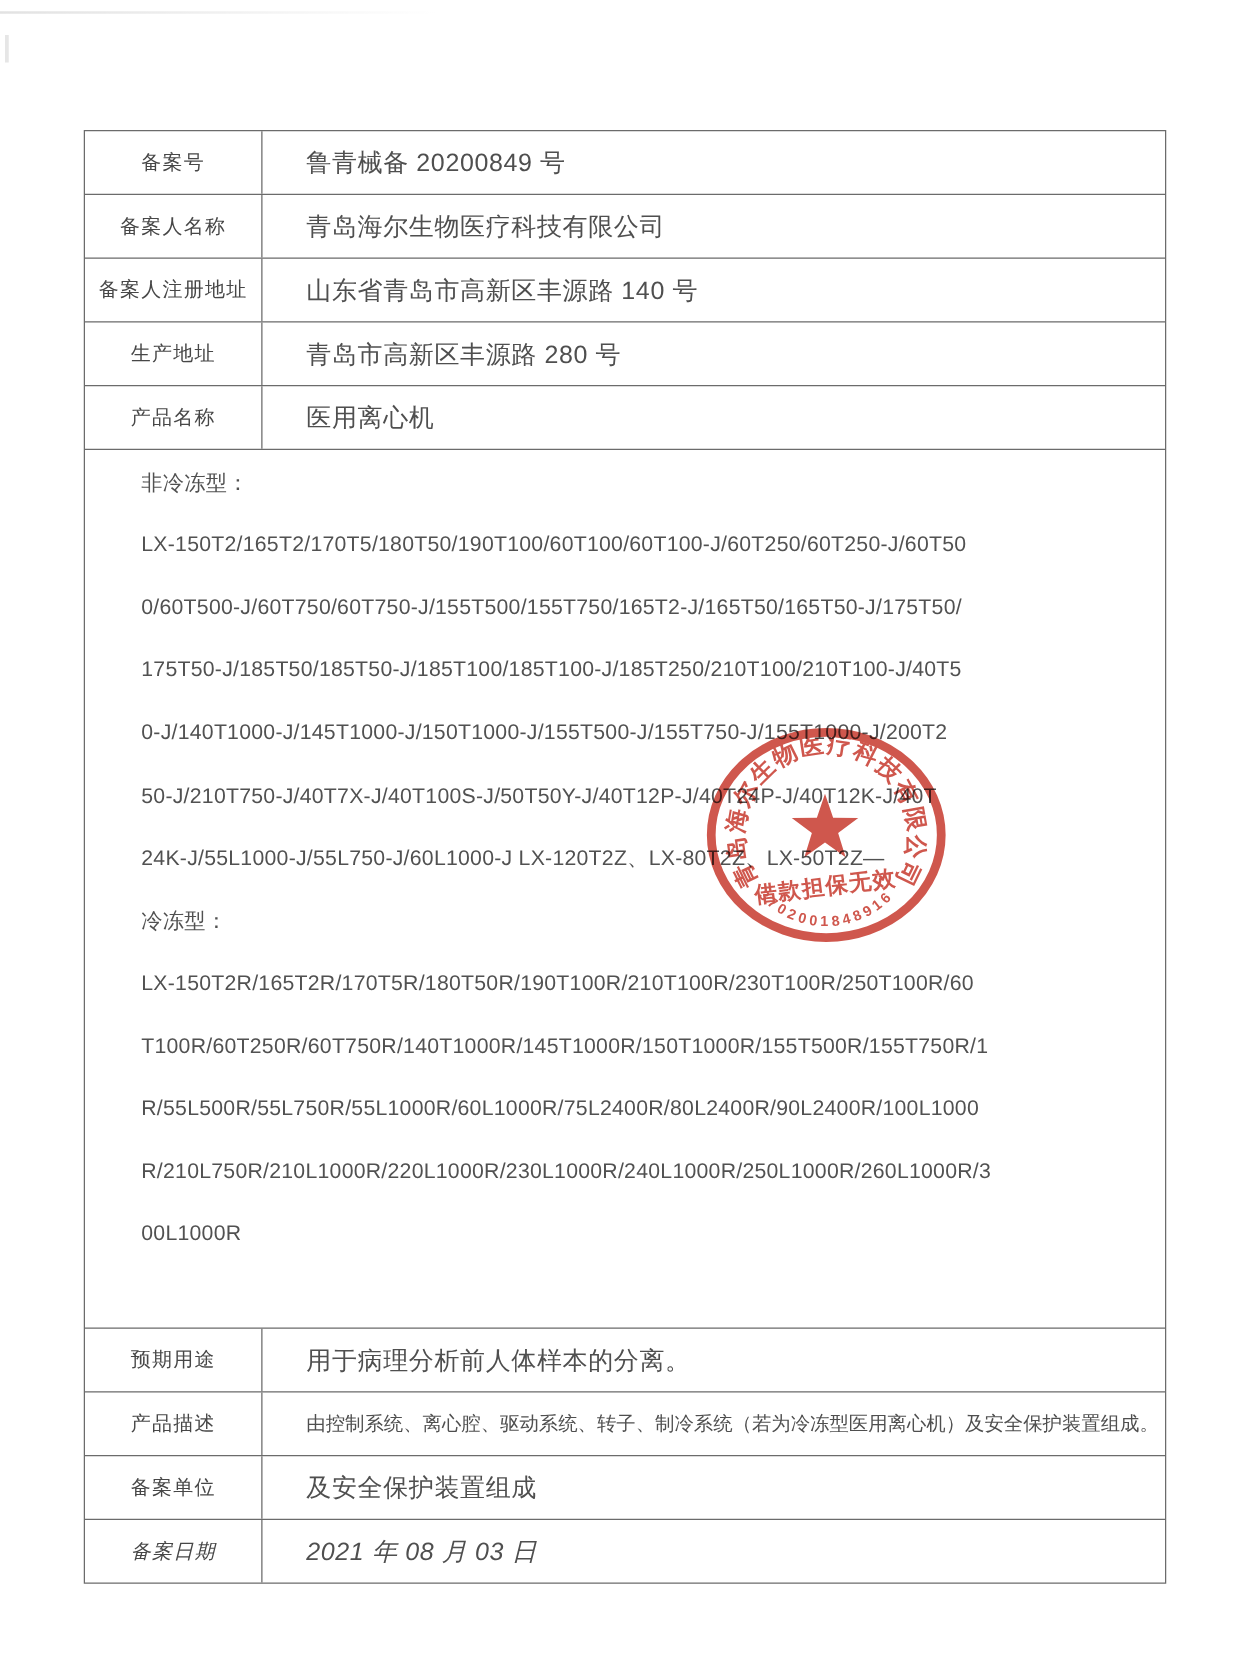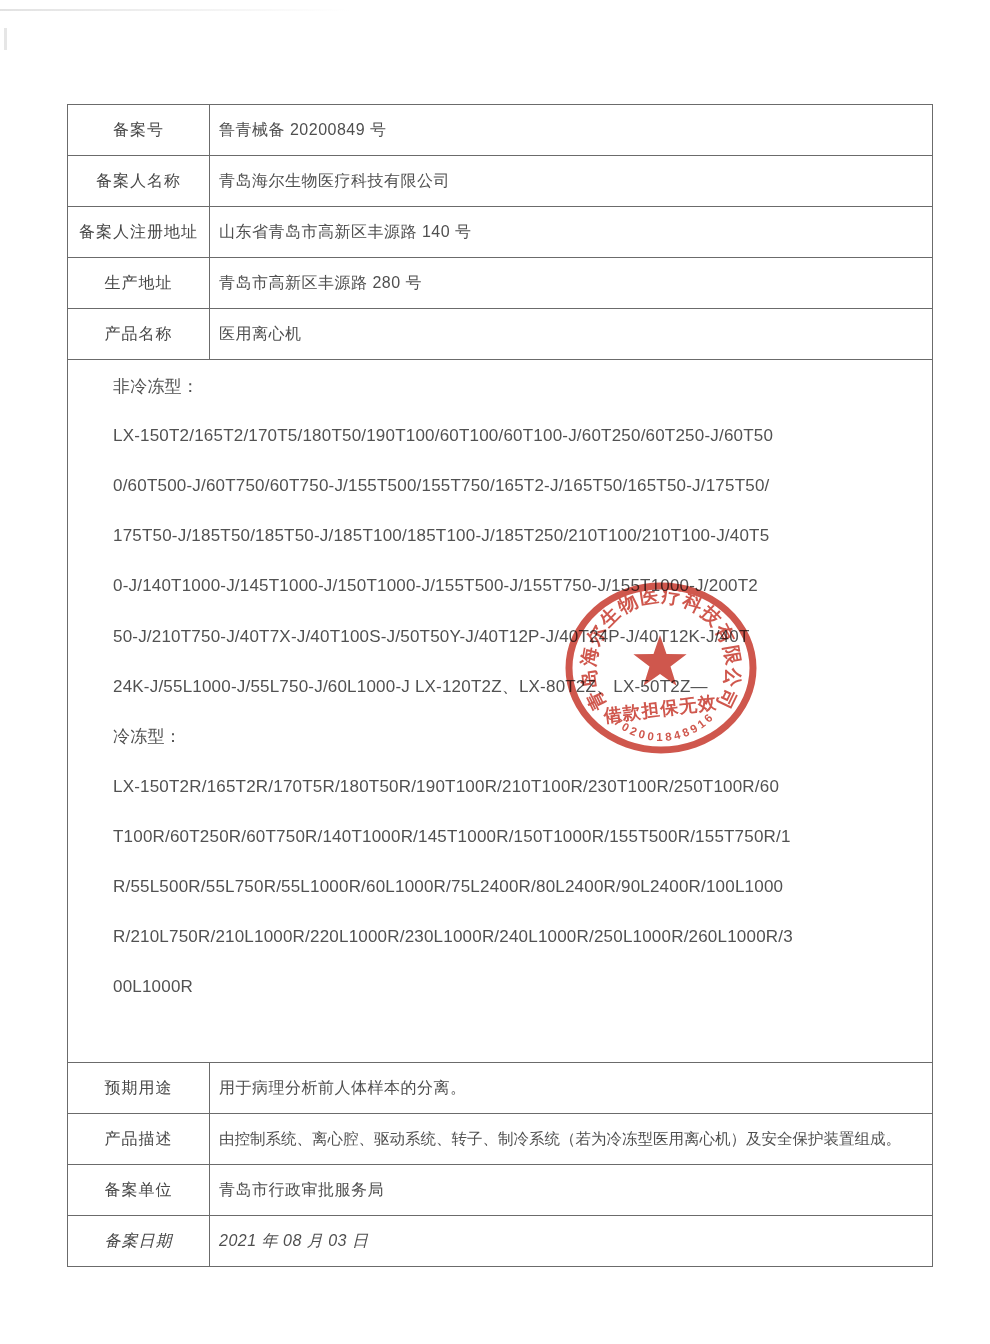--- a/index.html
+++ b/index.html
@@ -20,23 +20,23 @@
   .frow{display:flex;border-bottom:1px solid #6b6b6b;}
   .frow:last-child{border-bottom:none;font-style:italic;}
   .fl{
     width:142px;min-width:142px;box-sizing:border-box;
     border-right:1px solid #6b6b6b;
     display:flex;align-items:center;justify-content:center;
     font-size:16px;color:#474747;letter-spacing:1px;
   }
   .fv{
     flex:1;display:flex;align-items:center;padding-left:9px;
-    font-size:16px;color:#4f4f4f;letter-spacing:.5px;
+    font-size:20px;color:#4f4f4f;letter-spacing:.5px;
   }
-  .h50{height:50px;}
+  .h50{height:50px;gap:26px;}
   .spec-row{height:702px;}
   .spec-body{flex:1;padding:1px 4px 0 9px;}
   .spec-line{
     height:50.1px;display:flex;align-items:center;
     font-size:17px;color:#515151;letter-spacing:.2px;white-space:nowrap;margin-left:36px;
   }
   .tight{font-size:15.5px;letter-spacing:0;}
 
   .stamp{
     position:absolute;left:562px;top:579px;width:198px;height:182px;
@@ -99,21 +99,21 @@
     <div class="fv">用于病理分析前人体样本的分离。</div>
   </div>
 
   <div class="frow h50">
     <div class="fl">产品描述</div>
     <div class="fv tight">由控制系统、离心腔、驱动系统、转子、制冷系统（若为冷冻型医用离心机）及安全保护装置组成。</div>
   </div>
 
   <div class="frow h50">
     <div class="fl">备案单位</div>
-    <div class="fv">青岛市行政审批服务局</div>
+    <div class="fv">及安全保护装置组成</div>
   </div>
 
   <div class="frow h50">
     <div class="fl">备案日期</div>
     <div class="fv">2021 年 08 月 03 日</div>
   </div>
 
 </div>
 
 <svg class="stamp" viewBox="0 0 198 182" xmlns="http://www.w3.org/2000/svg">

